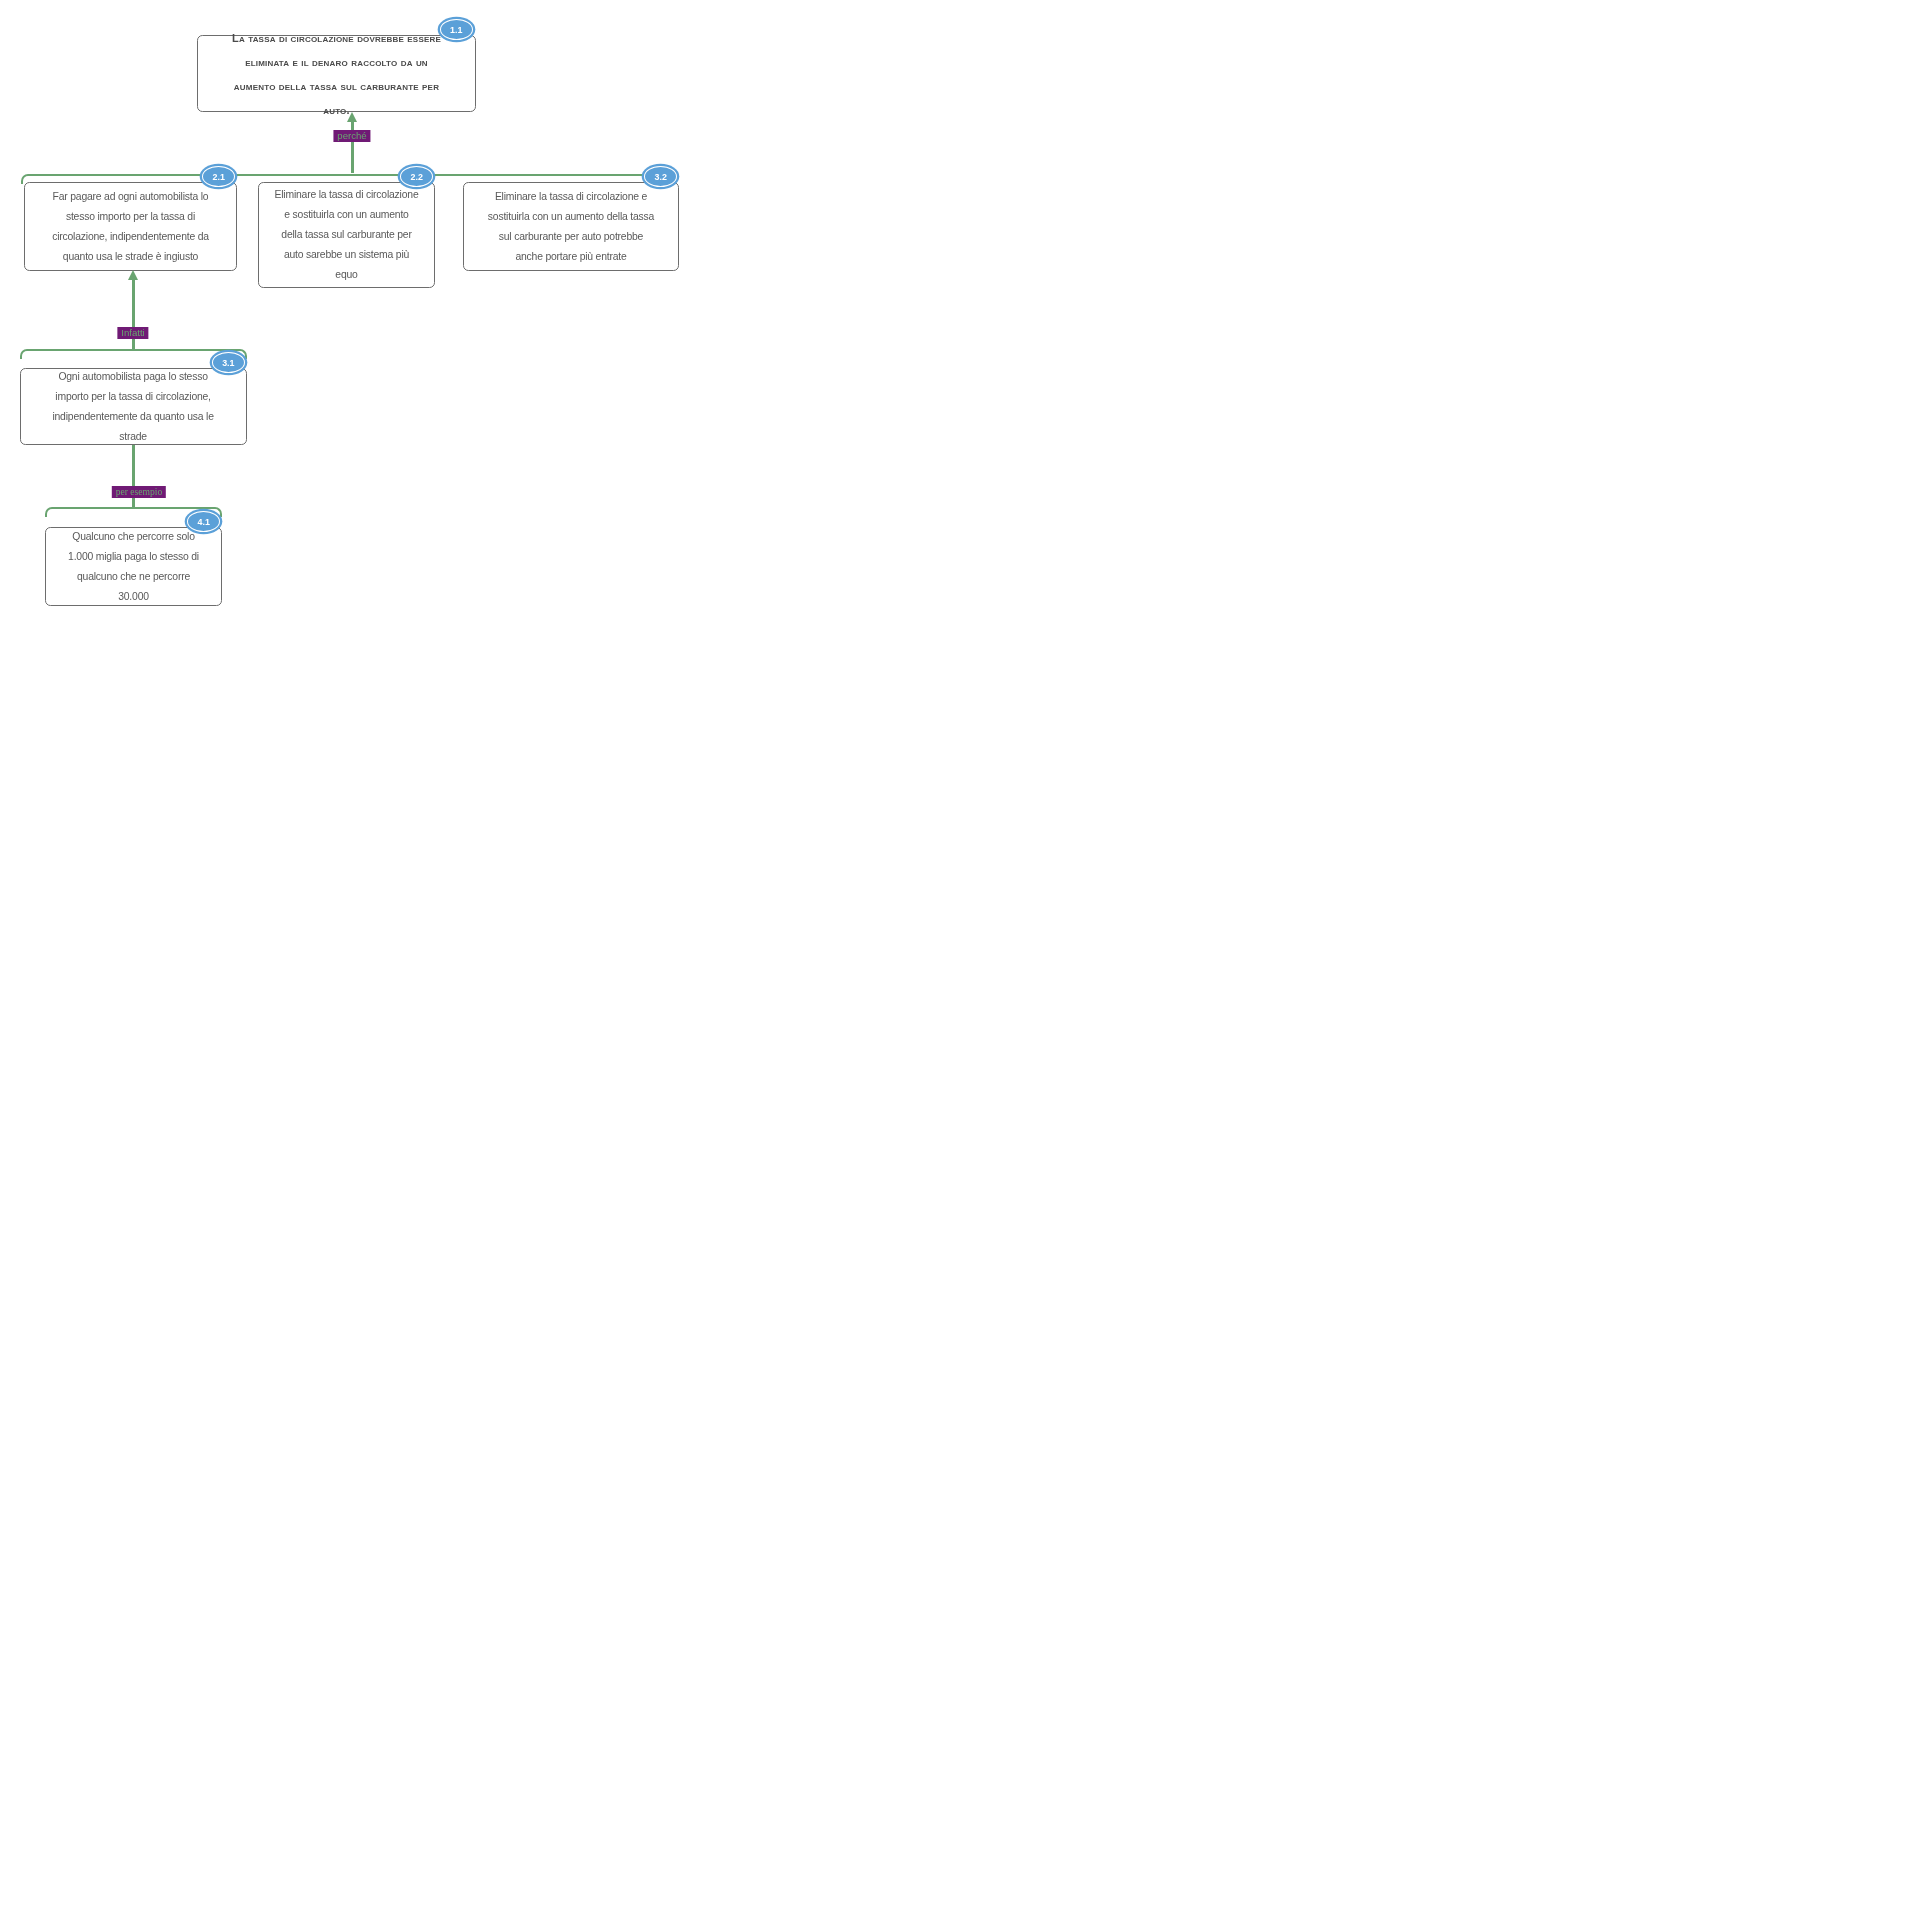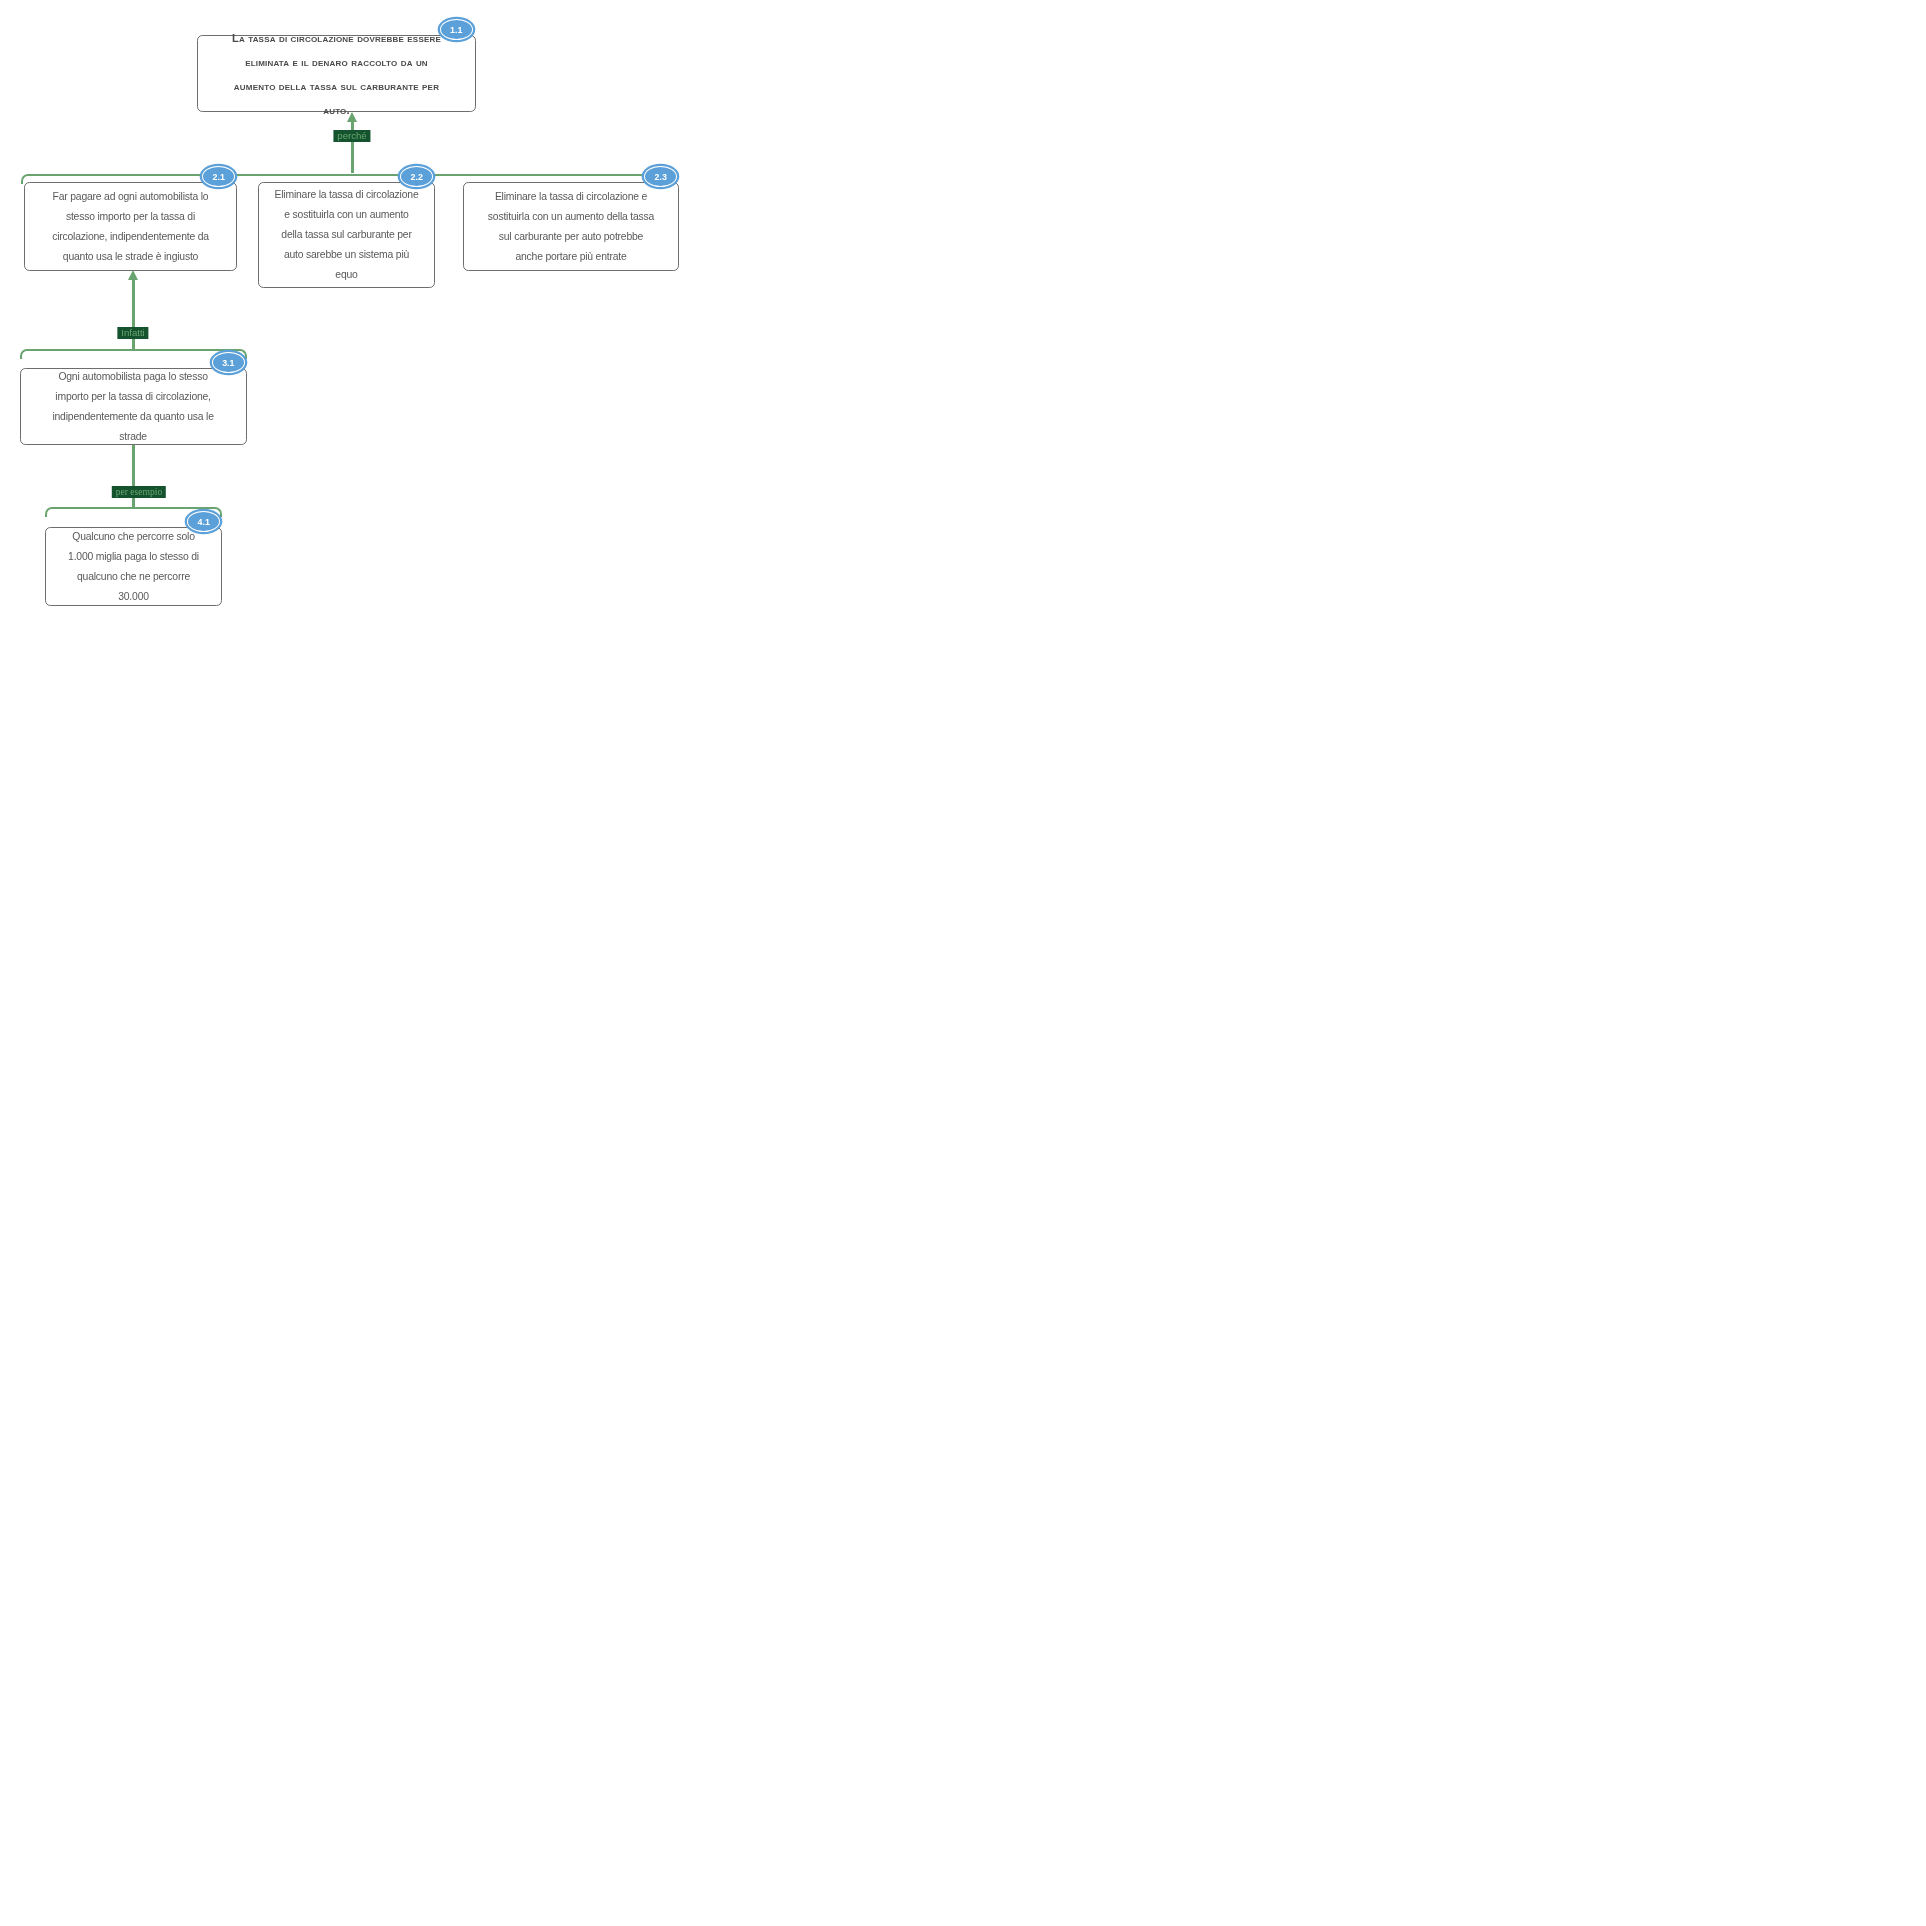--- a/index.html
+++ b/index.html
@@ -81,21 +81,21 @@
     border-top: 2.7px solid #69a470;
     border-left: 2.7px solid #69a470;
     border-right: 2.7px solid #69a470;
     border-radius: 7px 7px 0 0;
     height: 10.4px;
     background: transparent;
   }
   .rel-label {
     position: absolute;
     transform: translate(-50%, -50%);
-    background: #14532d;
+    background: #701a75;
     color: #69a470;
     font-size: 9.6px;
     line-height: 10.4px;
     padding: 0.8px 3.9px;
     white-space: nowrap;
     z-index: 4;
   }
 </style>
 </head>
 <body>
@@ -131,21 +131,21 @@
 auto sarebbe un sistema più
 equo</div>
     <div class="badge">2.2</div>
   </div>
 
   <div class="node" style="left:463px; top:182px; width:216px; height:89px;">
     <div class="txt">Eliminare la tassa di circolazione e
 sostituirla con un aumento della tassa
 sul carburante per auto potrebbe
 anche portare più entrate</div>
-    <div class="badge">2.3</div>
+    <div class="badge">3.2</div>
   </div>
 
   <div class="arrowhead" style="left:128px; top:270px;"></div>
   <div class="vline" style="left:132px; top:280px; height:69px;"></div>
   <div class="rel-label" style="left:133px; top:333px;">Infatti</div>
 
   <div class="bracket" style="left:19.6px; top:349px; width:227px;"></div>
 
   <div class="node" style="left:19.6px; top:368px; width:227px; height:77px;">
     <div class="txt">Ogni automobilista paga lo stesso

